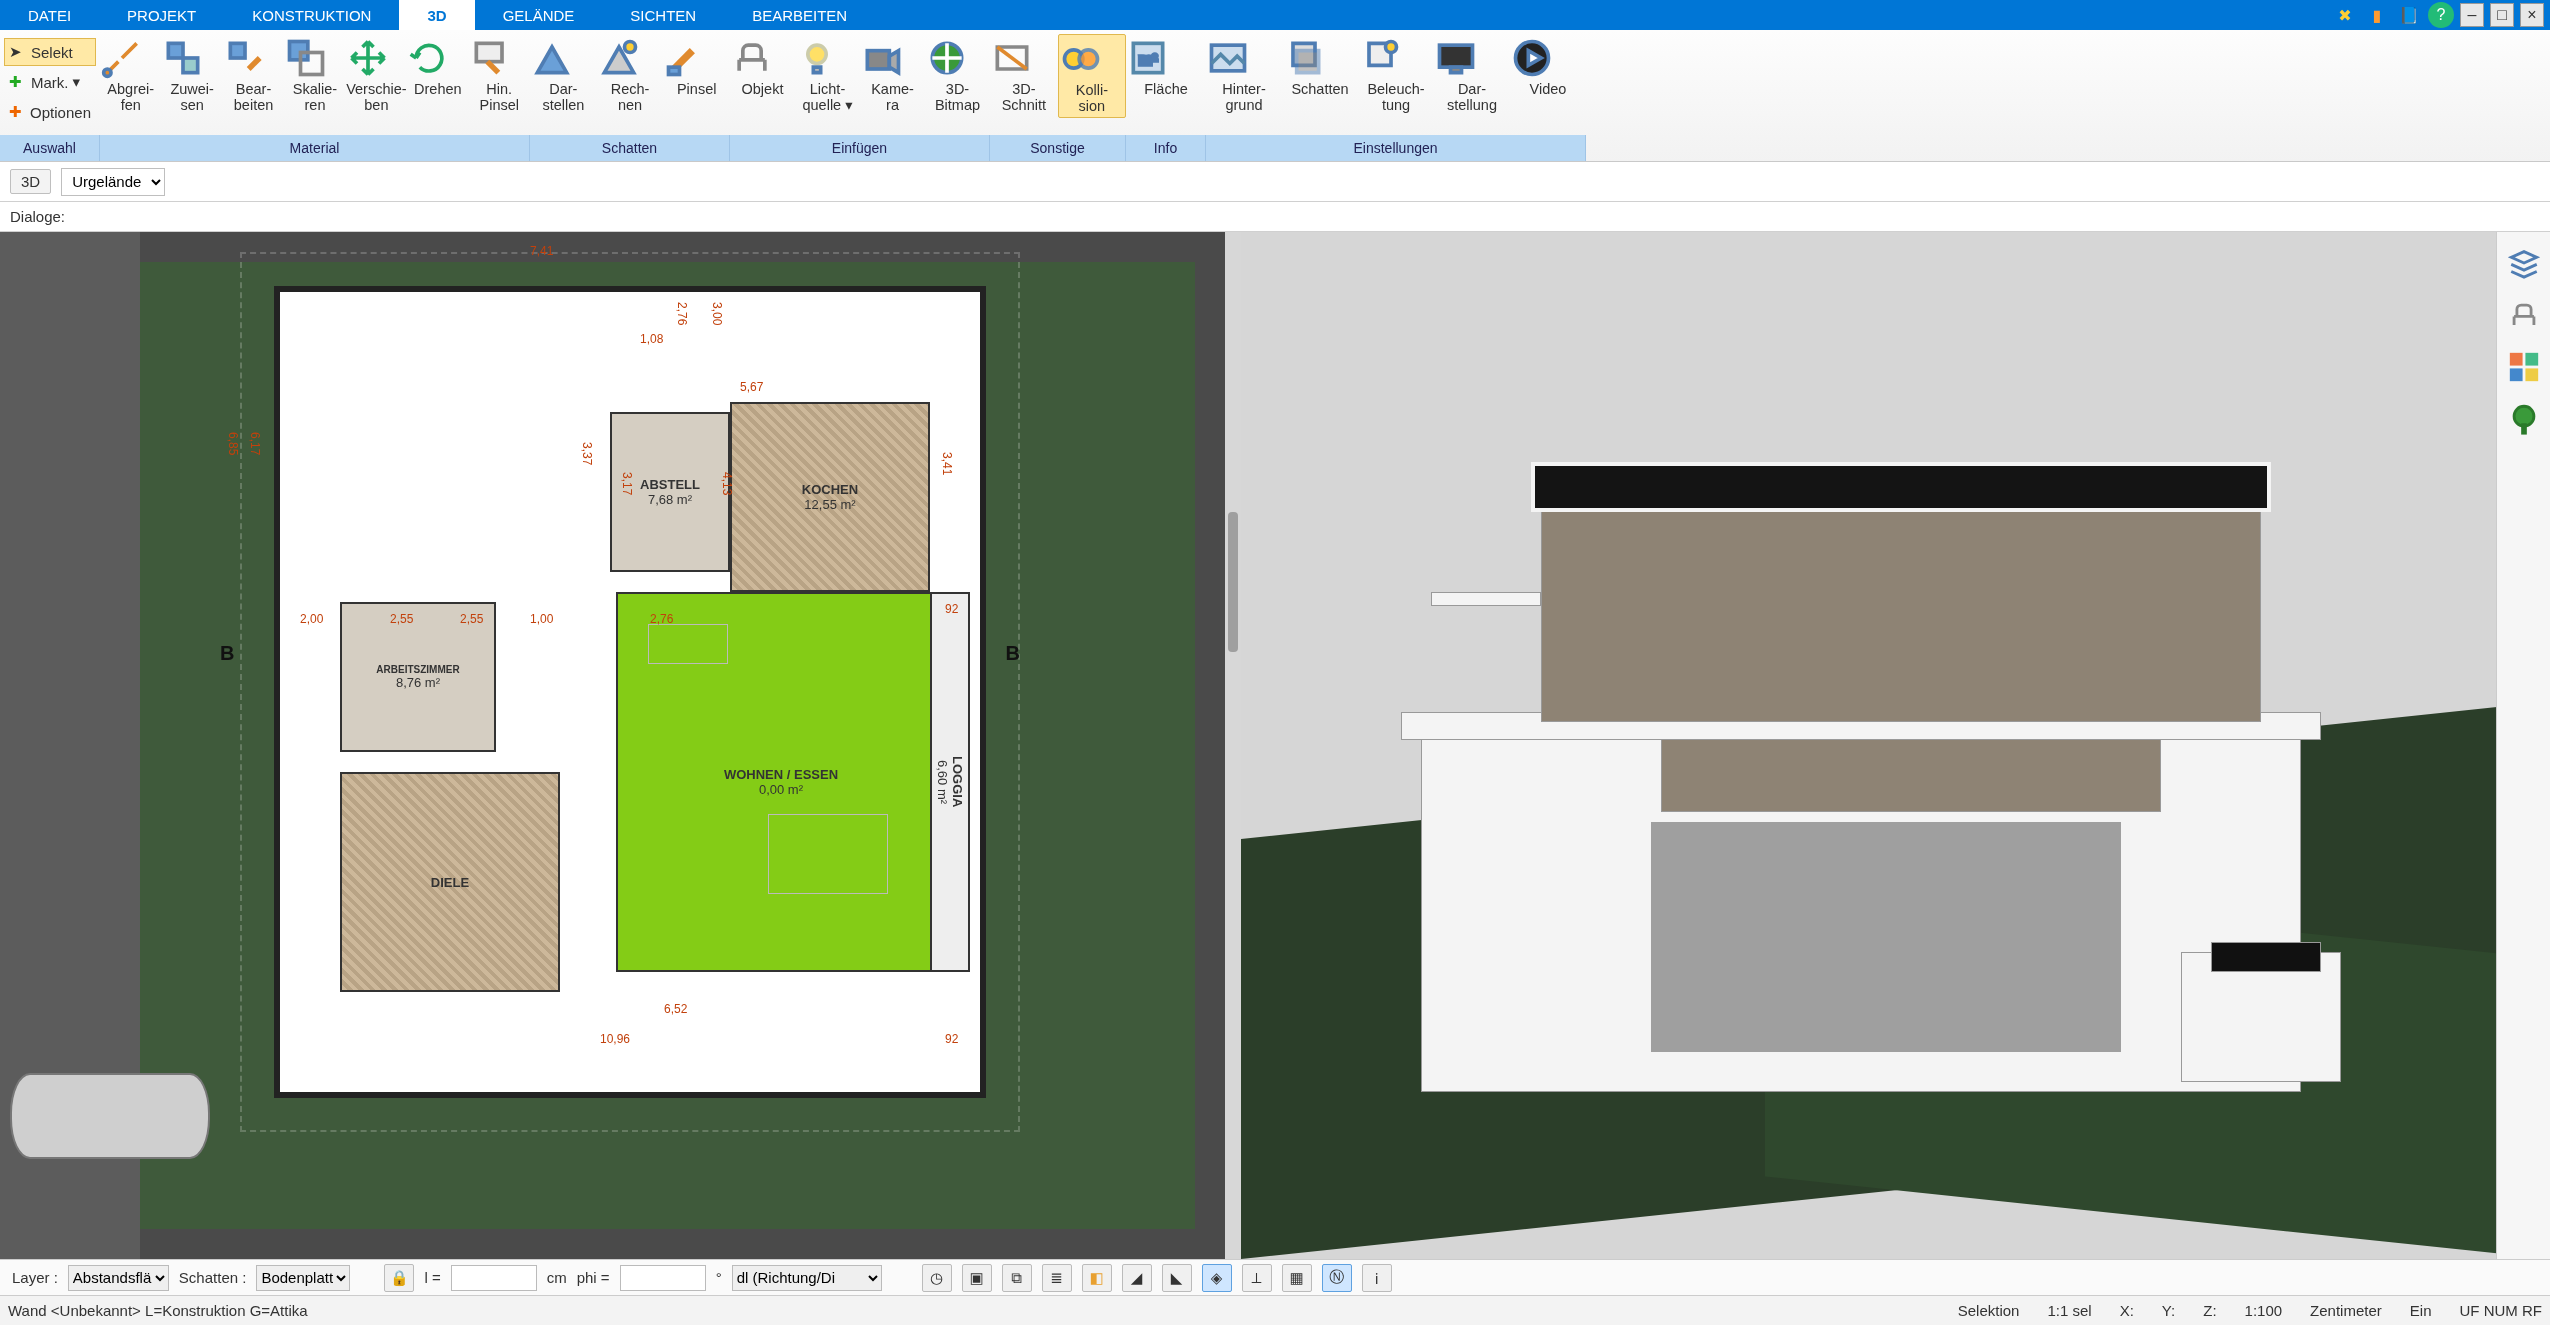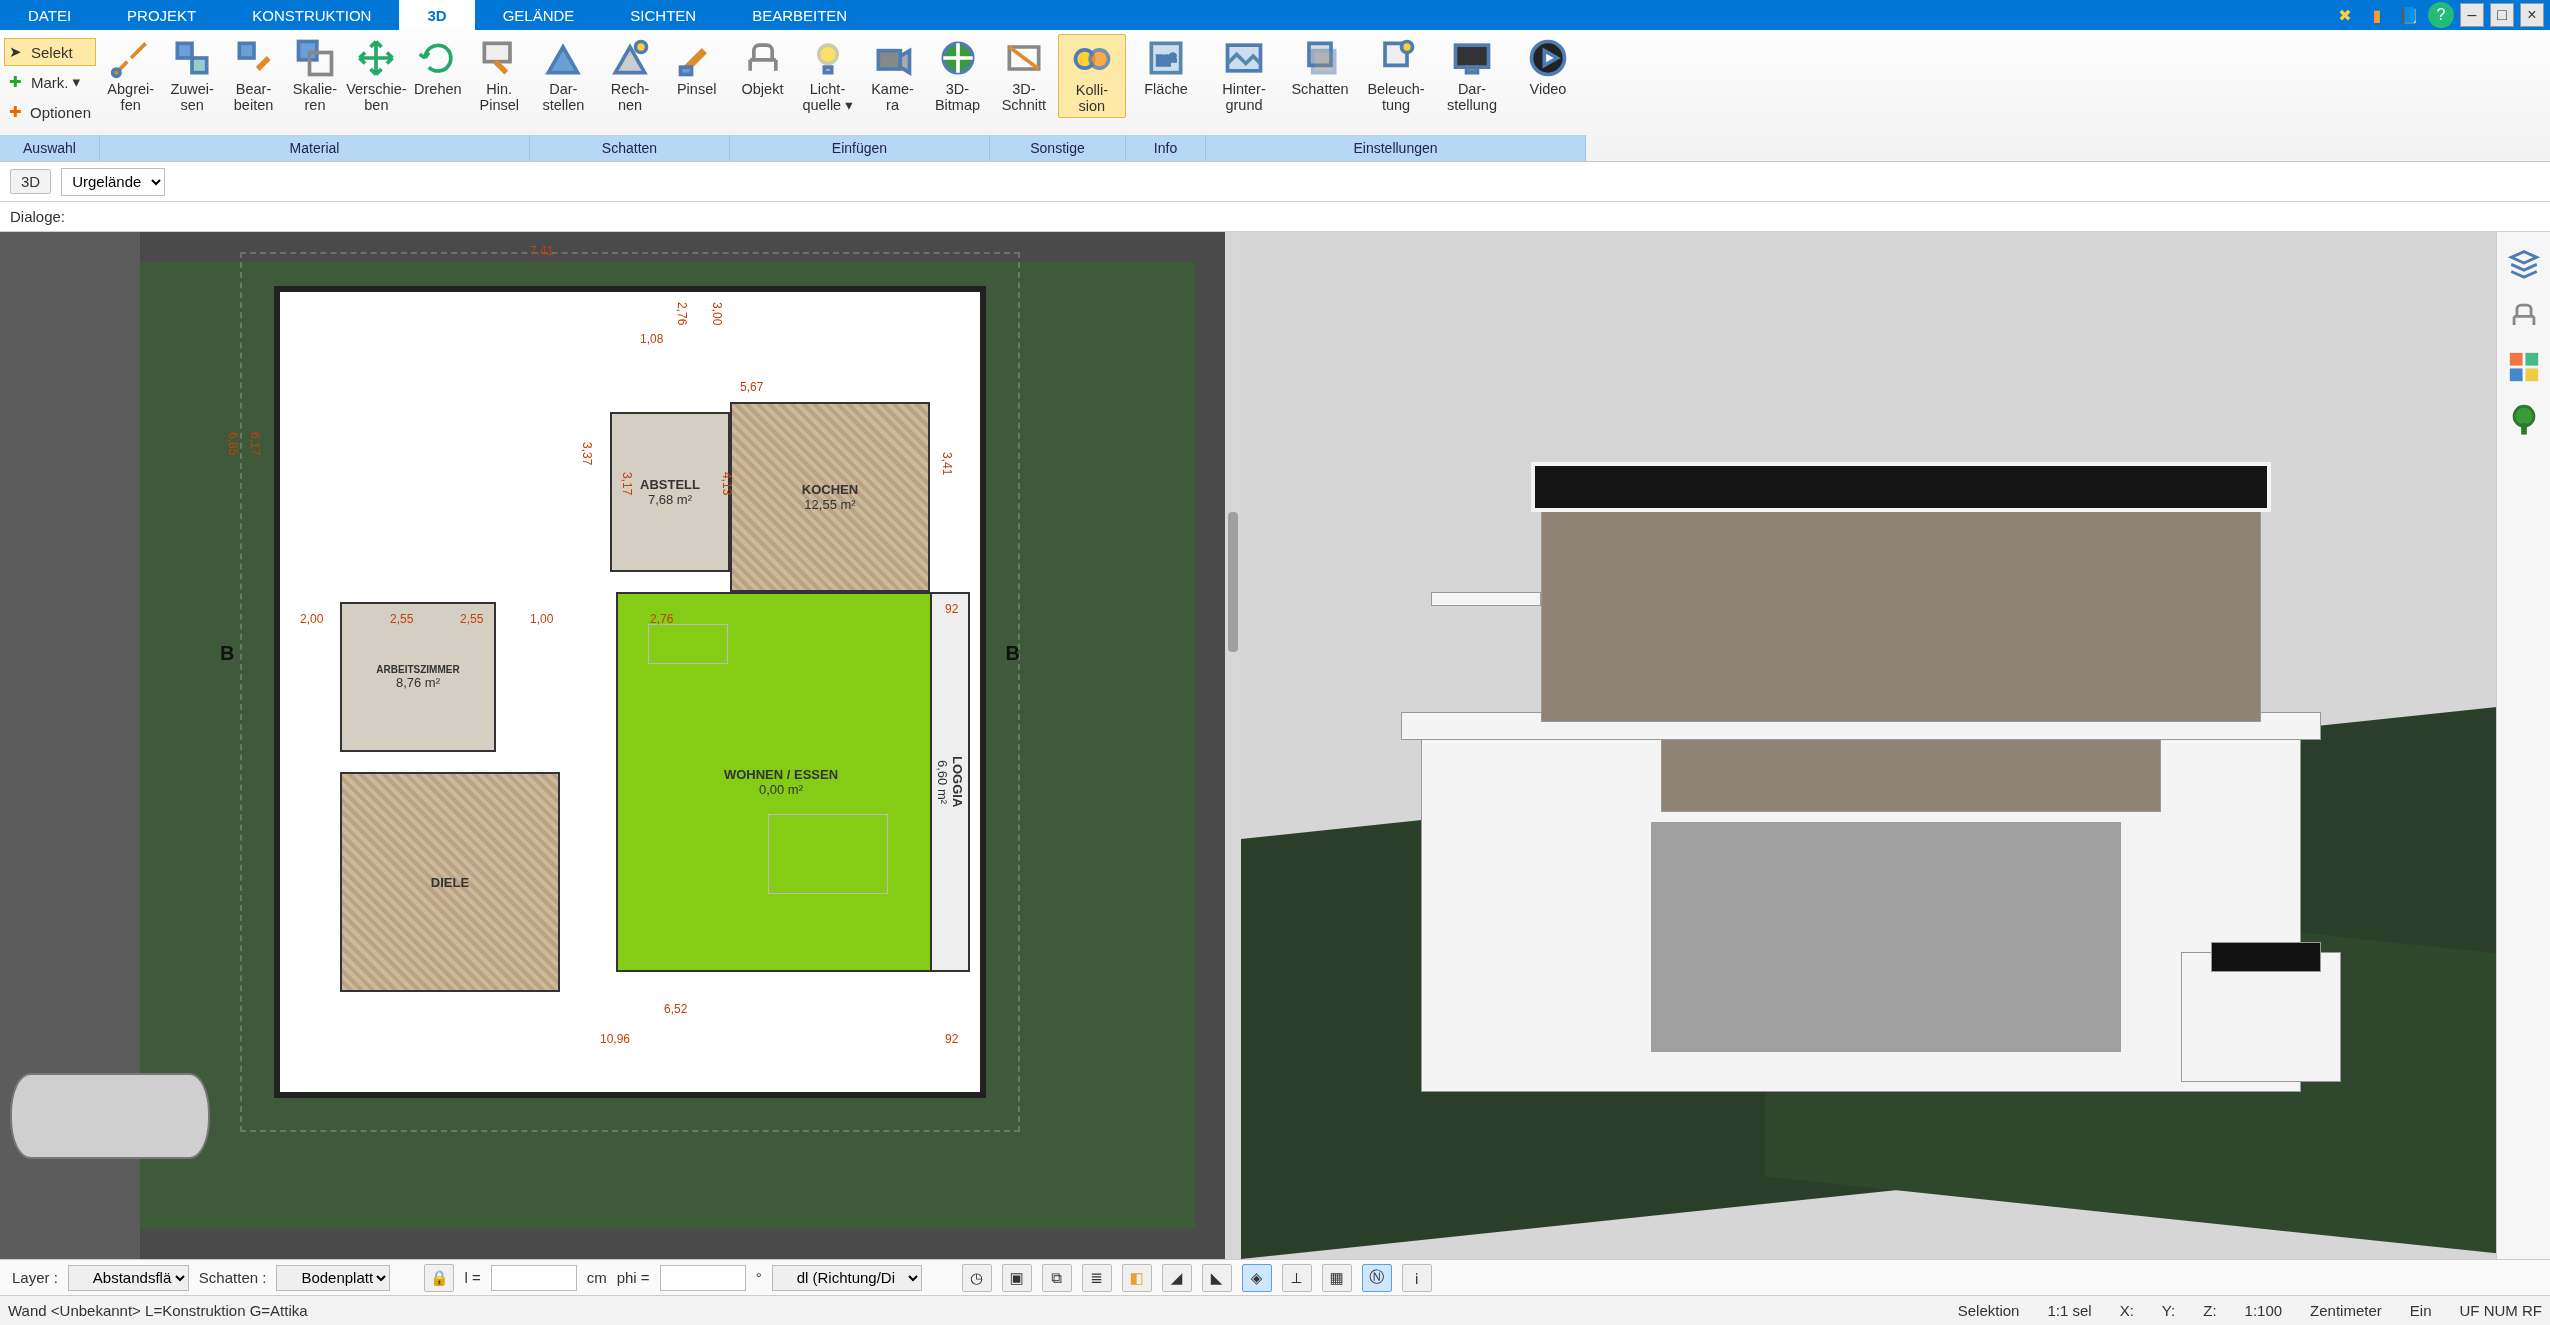--- a/index.html
+++ b/index.html
@@ -17,21 +17,21 @@
 .ribbon { display: flex; height: 132px; border-bottom: 1px solid #c9c9c9; background: linear-gradient(#fdfdfd,#f2f2f2); }
 .ribbon-group { display: flex; flex-direction: column; }
 .ribbon-group > .items { display: flex; flex: 1; align-items: flex-start; padding-top: 4px; }
 .ribbon-group > .label { height: 26px; background: #b7d8f4; color: #225; font-size: 14px; display: flex; align-items: center; justify-content: center; border-right: 1px solid #9fc4e6; }
 
 .sidebtns { width: 100px; display: flex; flex-direction: column; padding: 4px; gap: 2px; }
 .sidebtns .row { display: flex; align-items: center; gap: 4px; height: 28px; font-size: 15px; color: #333; padding: 0 4px; border: 1px solid transparent; }
 .sidebtns .row.selected { background: #ffe9a6; border: 1px solid #e0b84e; }
 .sidebtns .row .ico { width: 18px; height: 18px; display: inline-block; }
 
-.rbtn { width: 110px; display: flex; flex-direction: column; align-items: center; gap: 2px; padding: 2px 0; cursor: pointer; }
+.rbtn { width: 110px; display: flex; flex-direction: column; gap: 2px; padding: 2px 0; cursor: pointer; }
 .rbtn.narrow { width: 90px; }
 .rbtn .ico { width: 44px; height: 44px; display: flex; align-items: center; justify-content: center; }
 .rbtn .txt { font-size: 14.5px; color: #333; text-align: center; line-height: 1.1; white-space: pre-line; }
 .rbtn.active { background: #ffe9a6; border: 1px solid #e0b84e; border-radius: 2px; }
 
 
 .subbar { height: 40px; display: flex; align-items: center; gap: 10px; padding: 0 10px; border-bottom: 1px solid #d0d0d0; }
 .subbar .pill { background: #f3f3f3; border: 1px solid #bfbfbf; border-radius: 2px; padding: 3px 10px; font-size: 15px; color: #333; }
 .subbar select { height: 28px; font-size: 15px; border: 1px solid #bfbfbf; background: #fff; padding: 0 6px; }
 
@@ -71,21 +71,21 @@
 .wall-white { background:#f4f4f4; }
 .roof { background:#141414; border:4px solid #f4f4f4; }
 .shadow { position:absolute; background:rgba(0,0,0,.35); }
 
 
 .sidepal { position:absolute; right:0; top:232px; width:54px; bottom:66px; background:#f6f6f6; border-left:1px solid #ccc; display:flex; flex-direction:column; align-items:center; gap:18px; padding-top:14px; }
 .sidepal .pico { width:34px; height:34px; display:flex; align-items:center; justify-content:center; cursor:pointer; }
 
 
 .toolstrip { position:absolute; left:0; right:0; bottom:30px; height:36px; display:flex; align-items:center; gap:10px; padding:0 12px; background:#fafafa; border-top:1px solid #ccc; font-size:15px; color:#333; }
-.toolstrip select, .toolstrip input { height:26px; font-size:15px; border:1px solid #bbb;padding-left:20px; }
+.toolstrip select, .toolstrip input { height:26px; font-size:15px; border:1px solid #bbb; }
 .toolstrip input[type=number] { width:86px; text-align:right; padding-right:4px; }
 .tbtn { width:30px; height:28px; border:1px solid #bbb; background:#f0f0f0; display:flex; align-items:center; justify-content:center; cursor:pointer; border-radius:2px; }
 .tbtn.on { background:#cfe6ff; border-color:#5ea1e0; }
 
 .statusbar { position:absolute; left:0; right:0; bottom:0; height:30px; background:#f3f3f3; border-top:1px solid #ccc; display:flex; align-items:center; font-size:15px; color:#333; padding:0 8px; gap:28px; }
 .statusbar .seg { white-space:nowrap; }
 .statusbar .spacer { flex:1; }
 
 
 svg { stroke:#4f7db3; fill:none; stroke-width:2; }

